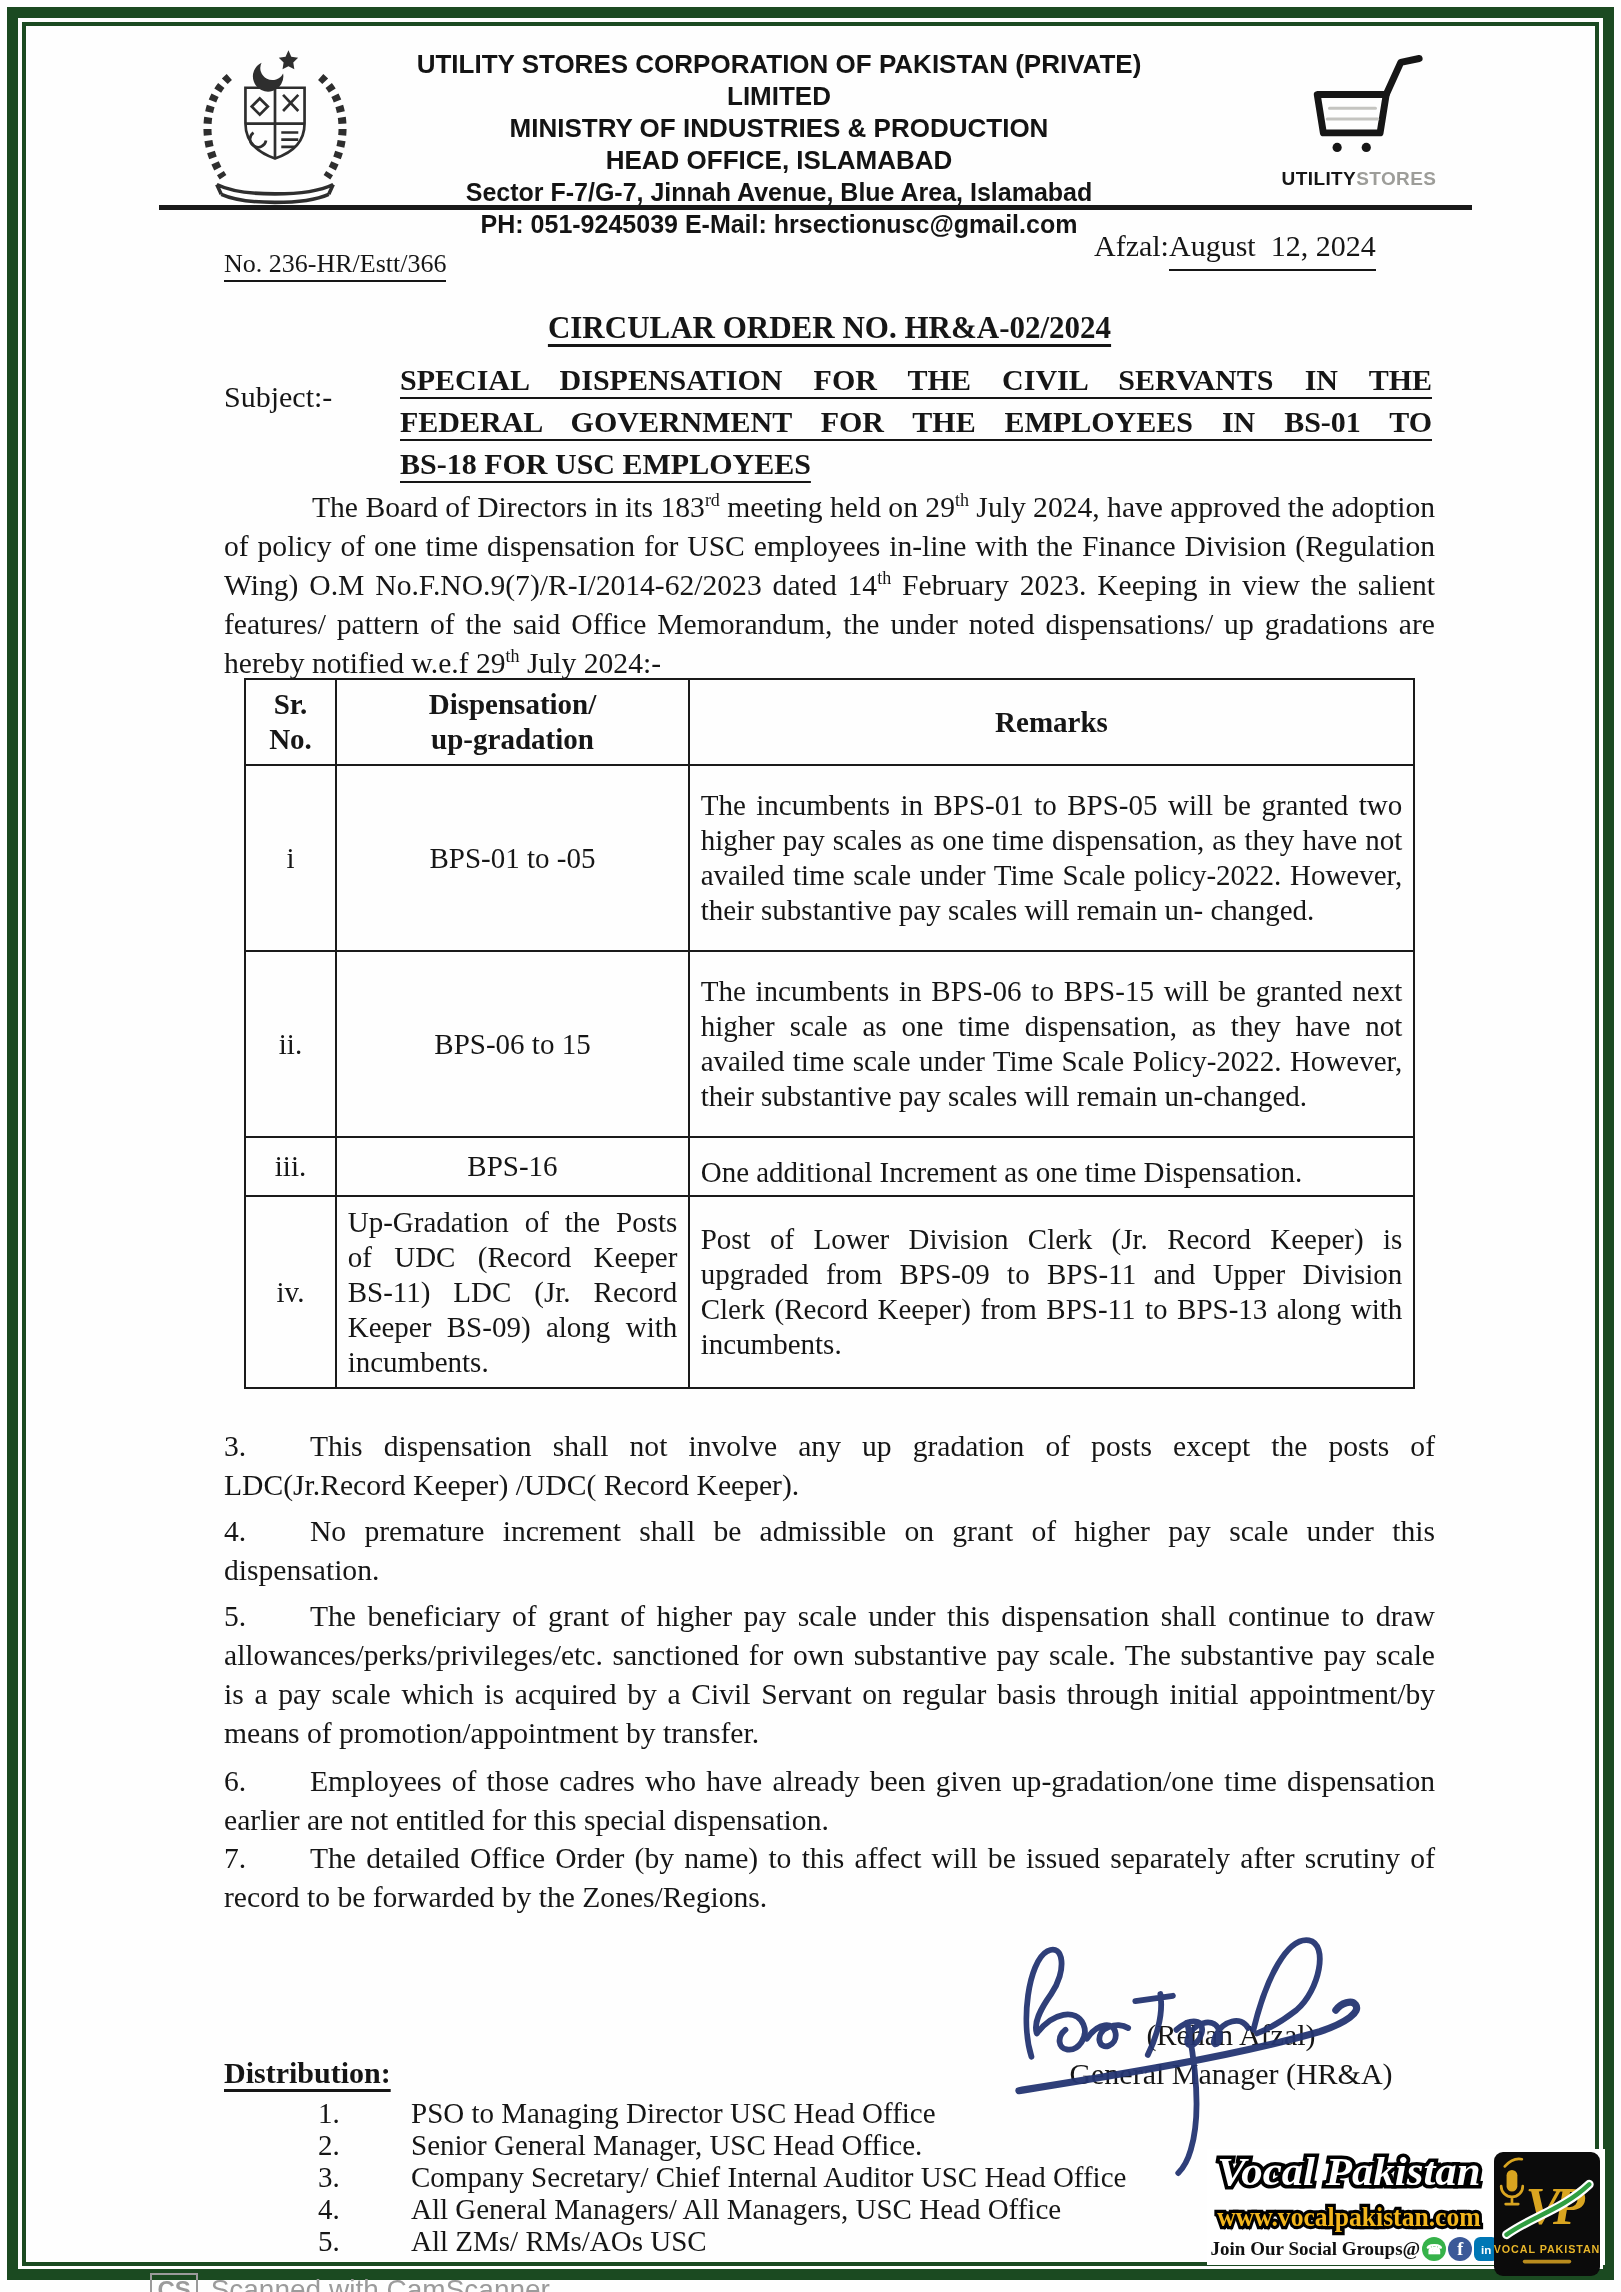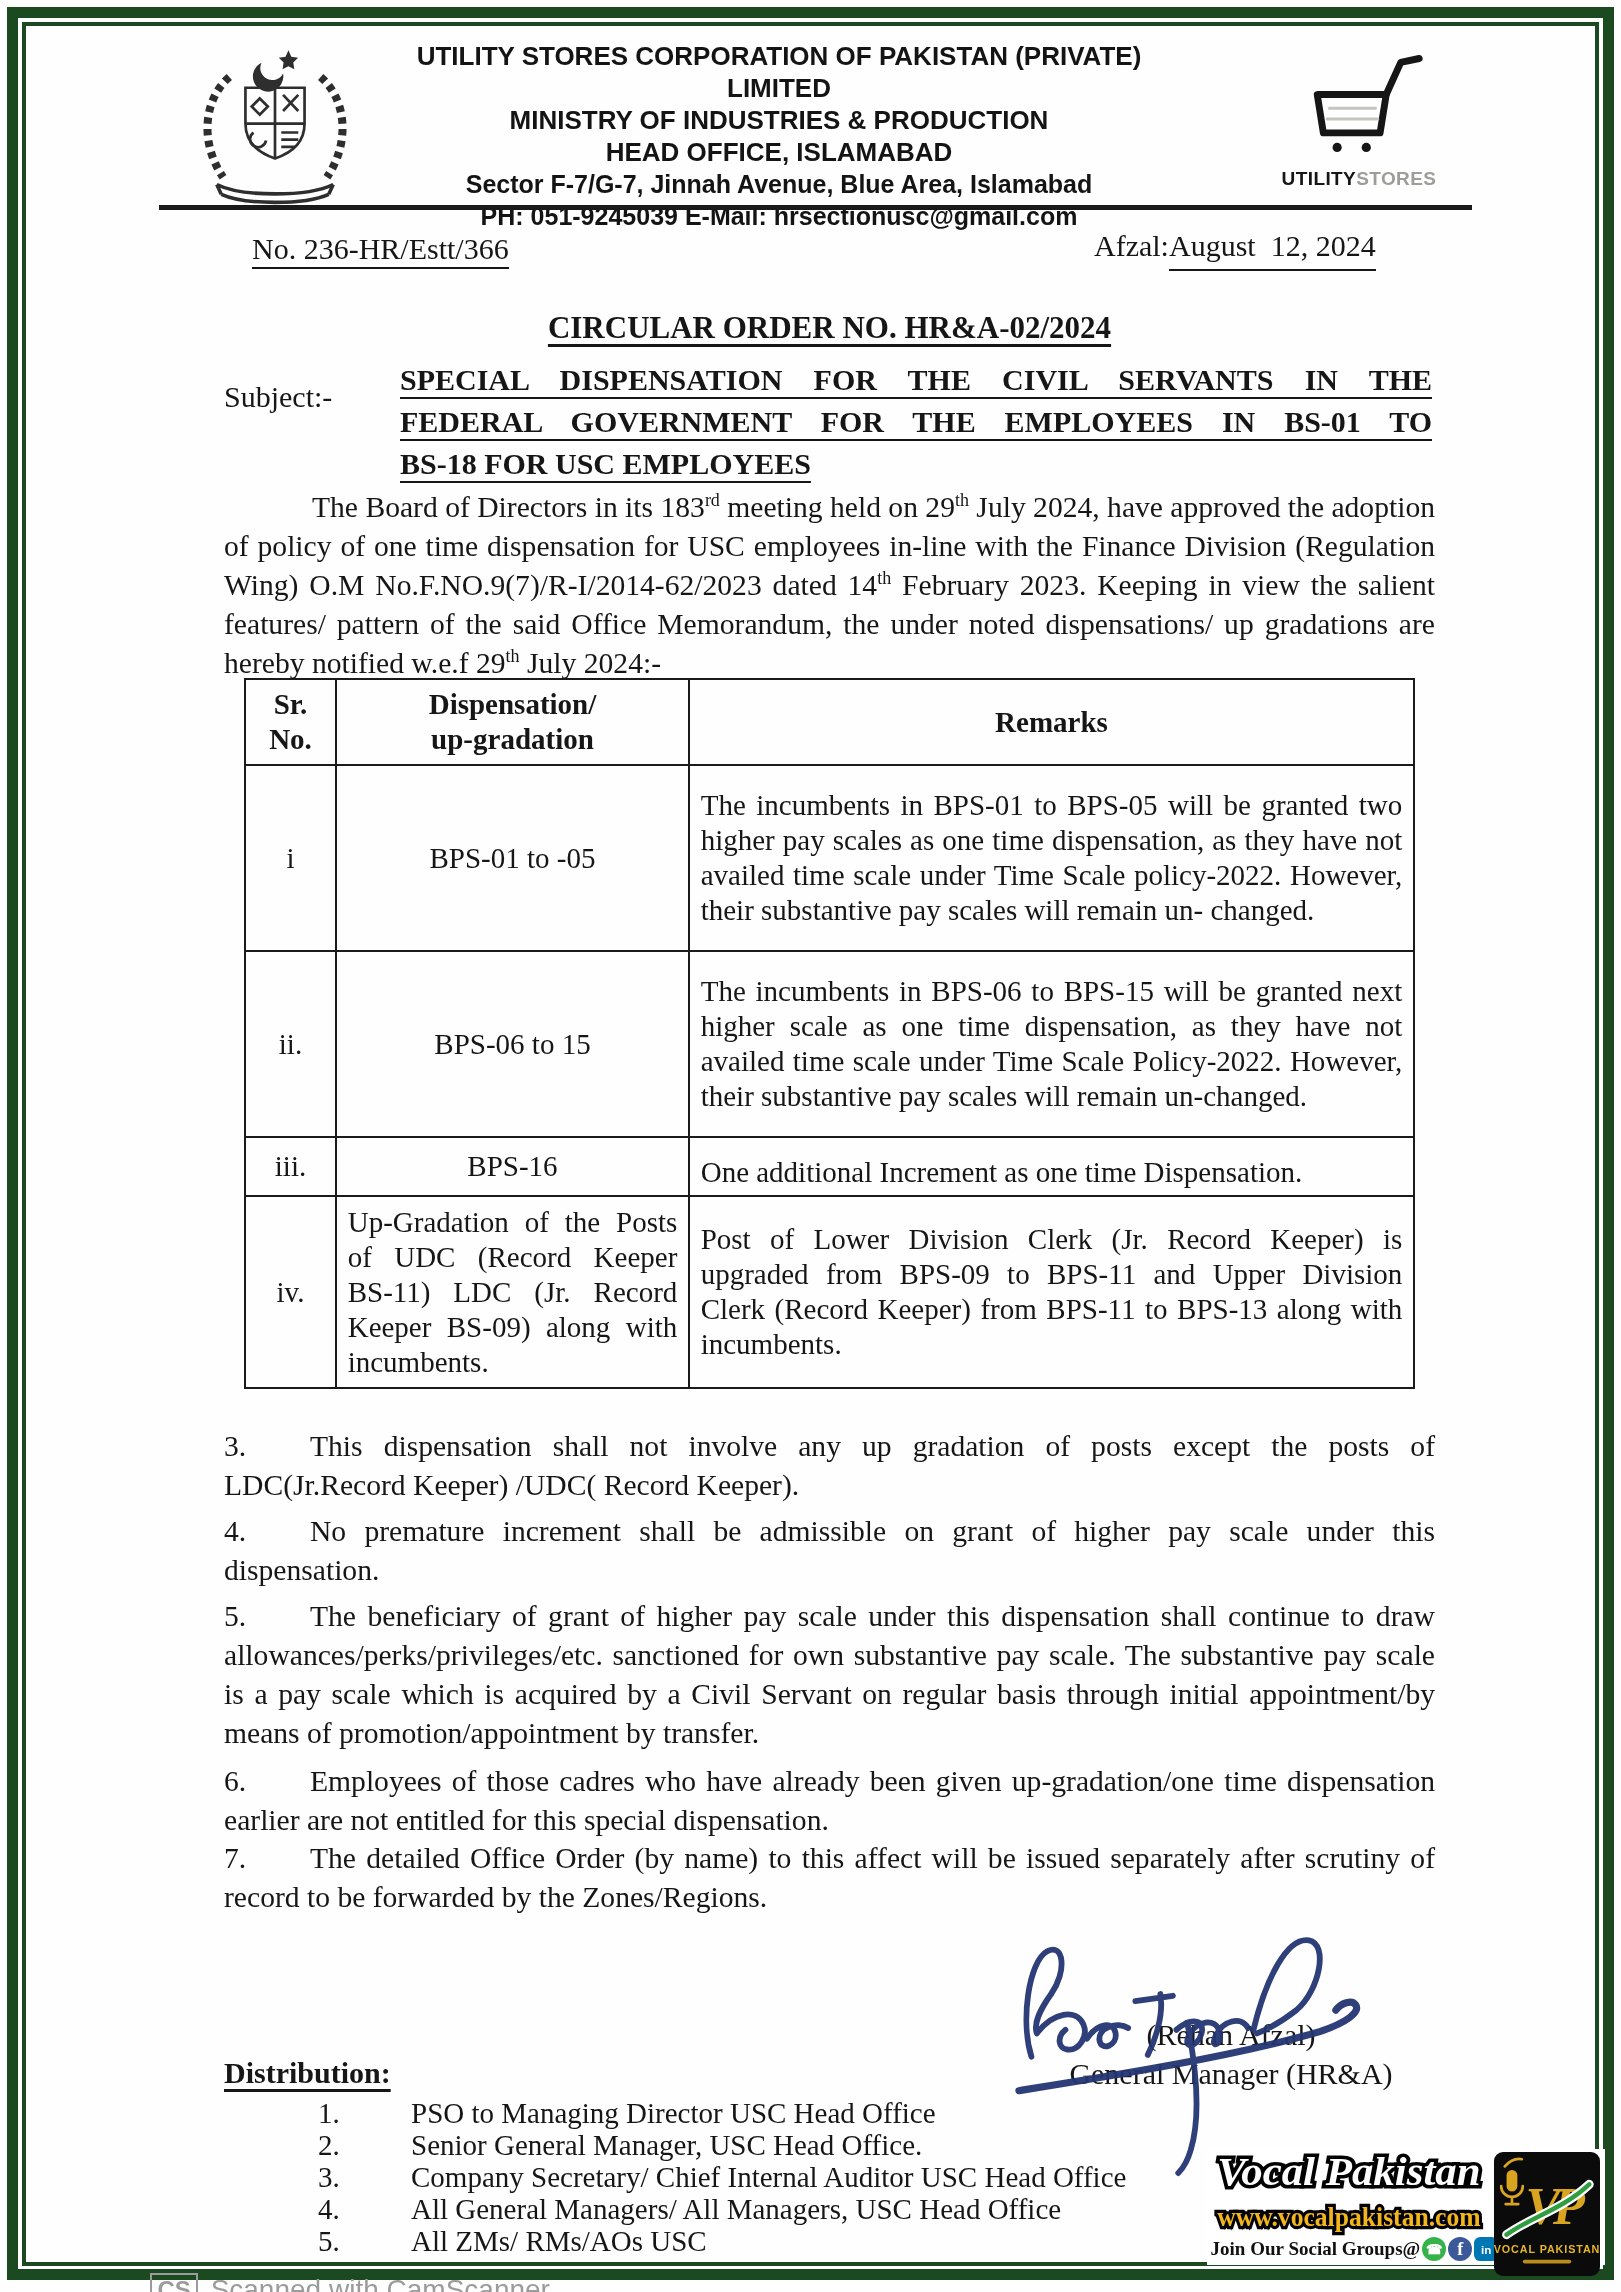--- a/index.html
+++ b/index.html
@@ -5,31 +5,31 @@
   html,body{margin:0;padding:0;background:#ffffff;}
   body{width:1621px;height:2293px;position:relative;font-family:"Liberation Serif",serif;color:#161616;}
   #page{position:absolute;inset:0;background:#fefefe;overflow:hidden;}
 
   
   .frame-outer{position:absolute;left:7.2px;top:7.2px;right:7.2px;height:2251px;border:11.6px solid #1b4a21;}
   .frame-inner{position:absolute;inset:3.6px;border:4.5px solid #1b4a21;}
 
   
   .emblem{position:absolute;left:172px;top:41px;width:206px;height:175px;}
-  .org-block{position:absolute;left:376px;top:40px;width:806px;text-align:center;
+  .org-block{position:absolute;left:376px;top:48px;width:806px;text-align:center;
     font-family:"Liberation Sans",sans-serif;font-weight:bold;color:#141414;}
   .org-line{font-size:26px;line-height:32px;}
   .org-line.small{font-size:25px;}
   .cart-logo{position:absolute;left:1274px;top:47px;width:170px;text-align:center;}
   .cart-caption{font-family:"Liberation Sans",sans-serif;font-size:19px;font-weight:bold;letter-spacing:0.4px;margin-top:1.8px;}
   .cart-caption .lt{color:#9d9d99;font-weight:600;}
   .header-rule{position:absolute;left:159px;top:205px;width:1313px;height:4.5px;background:#1a1a1a;}
 
   
-  .ref-no{position:absolute;left:224px;top:232px;font-size:30px;margin-left:28px;}
+  .ref-no{position:absolute;left:224px;top:249px;font-size:26px;}
   .ref-no span{border-bottom:2.7px solid #161616;padding-bottom:1.8px;}
   .date-line{position:absolute;left:1094px;top:229px;font-size:30px;}
   .date-line .val{border-bottom:2.7px solid #161616;padding-bottom:7px;white-space:pre;}
 
   .circ-title{position:absolute;left:224px;top:310px;width:1211px;text-align:center;
     font-size:31px;font-weight:bold;text-decoration:underline;text-decoration-thickness:2.7px;text-underline-offset:6.3px;}
 
   .subject-label{position:absolute;left:224px;top:380px;font-size:30px;}
   .subject-lines{position:absolute;left:400px;top:359px;width:1032px;}
   .subj-line{font-size:30px;font-weight:bold;line-height:42px;

